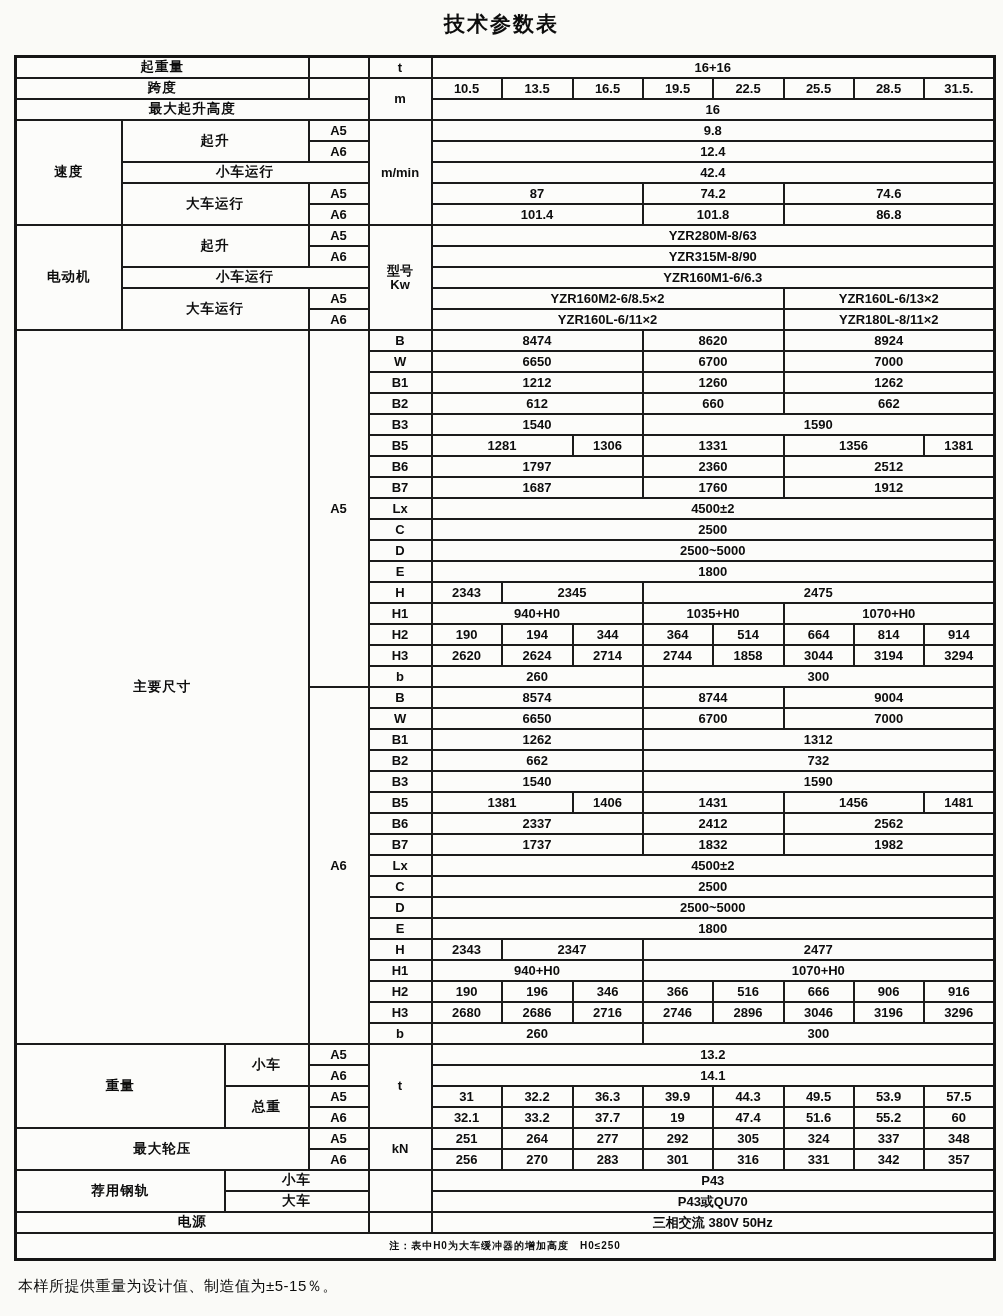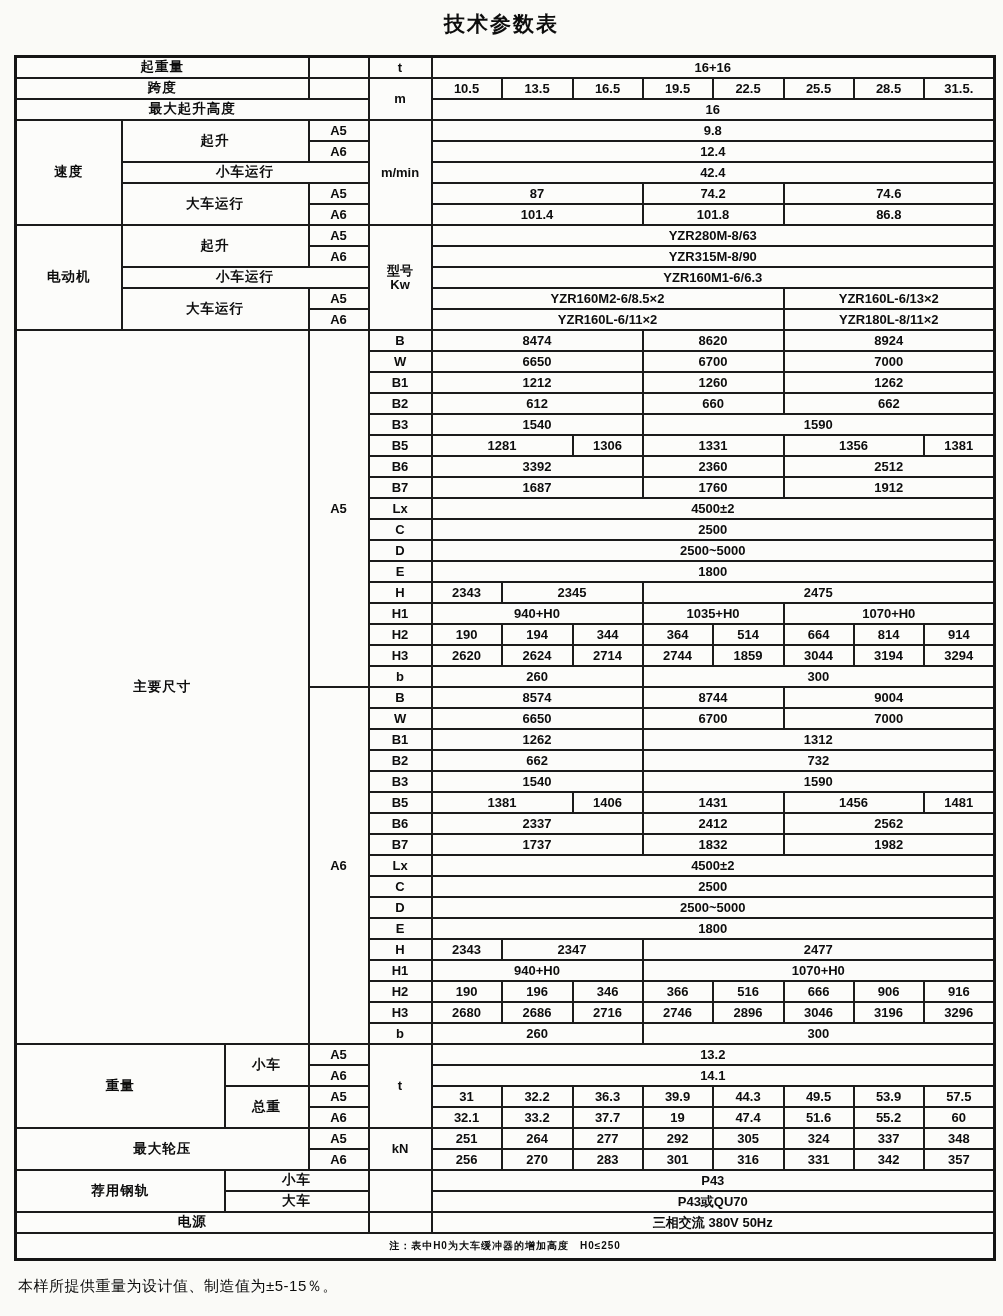--- a/index.html
+++ b/index.html
@@ -184,21 +184,21 @@
       <tr>
         <td class="k-d">B5</td>
         <td colspan="2" class="k-v">1281</td>
         <td class="k-v">1306</td>
         <td colspan="2" class="k-v">1331</td>
         <td colspan="2" class="k-v">1356</td>
         <td class="k-v">1381</td>
       </tr>
       <tr>
         <td class="k-d">B6</td>
-        <td colspan="3" class="k-v">3392</td>
+        <td colspan="3" class="k-v">1797</td>
         <td colspan="2" class="k-v">2360</td>
         <td colspan="3" class="k-v">2512</td>
       </tr>
       <tr>
         <td class="k-d">B7</td>
         <td colspan="3" class="k-v">1687</td>
         <td colspan="2" class="k-v">1760</td>
         <td colspan="3" class="k-v">1912</td>
       </tr>
       <tr>
@@ -239,21 +239,21 @@
         <td class="k-v">664</td>
         <td class="k-v">814</td>
         <td class="k-v">914</td>
       </tr>
       <tr>
         <td class="k-d">H3</td>
         <td class="k-v">2620</td>
         <td class="k-v">2624</td>
         <td class="k-v">2714</td>
         <td class="k-v">2744</td>
-        <td class="k-v">1859</td>
+        <td class="k-v">1858</td>
         <td class="k-v">3044</td>
         <td class="k-v">3194</td>
         <td class="k-v">3294</td>
       </tr>
       <tr>
         <td class="k-d">b</td>
         <td colspan="3" class="k-v">260</td>
         <td colspan="5" class="k-v">300</td>
       </tr>
       <tr>

